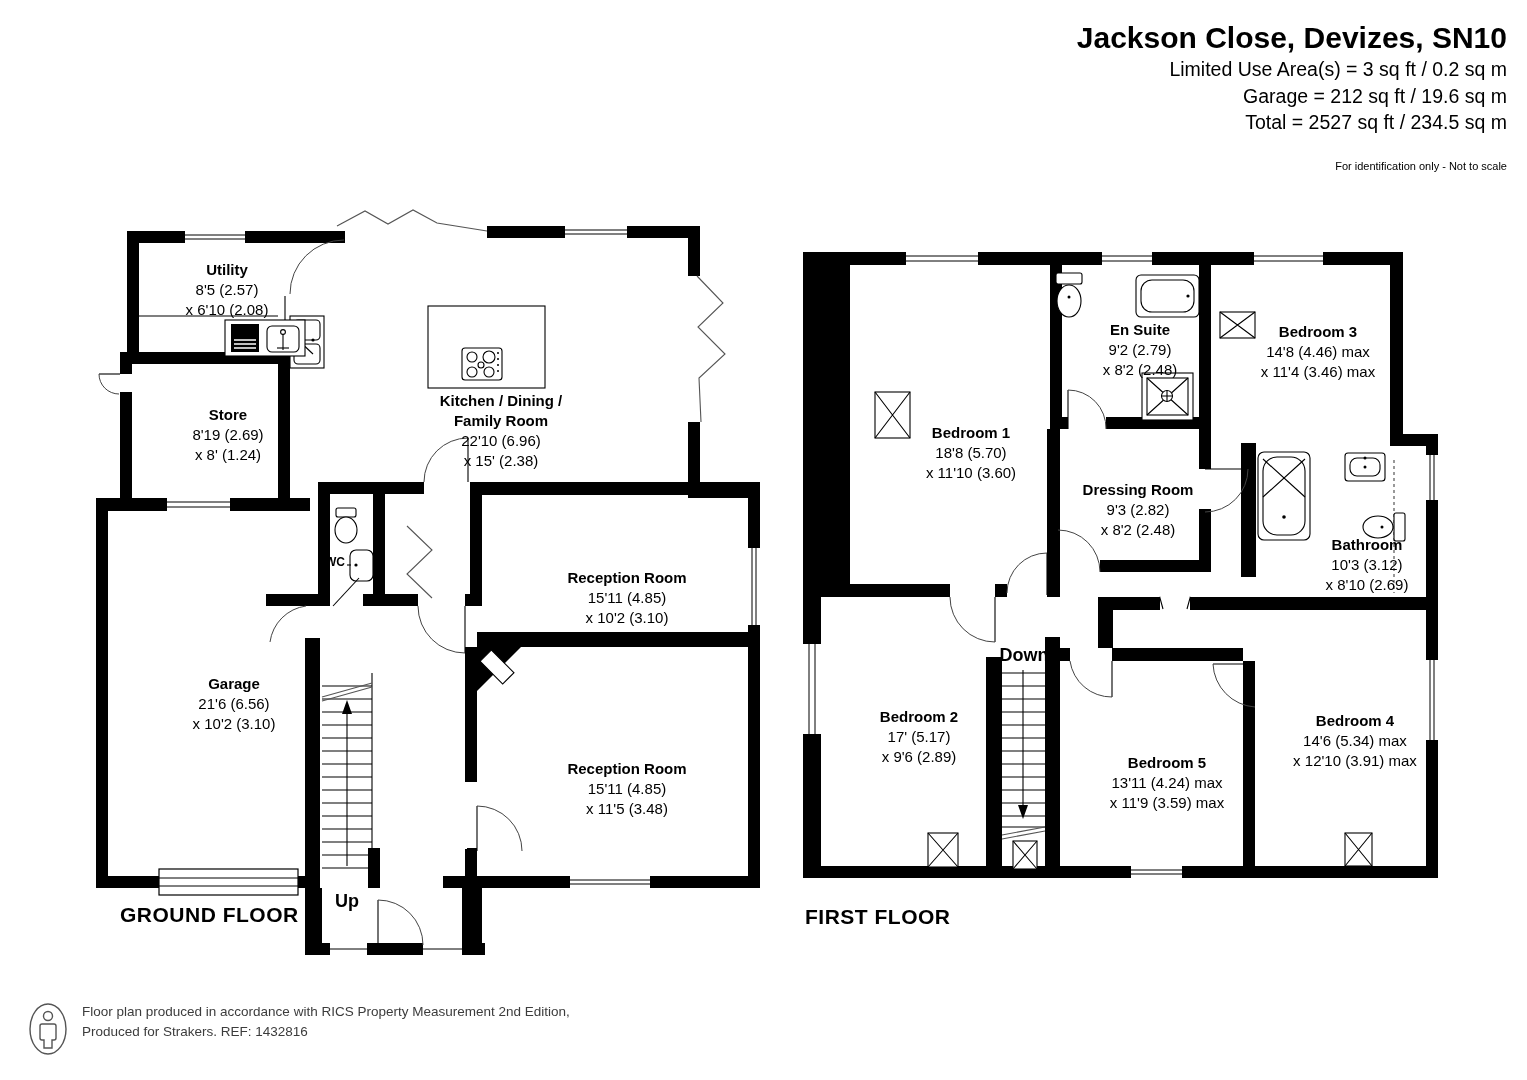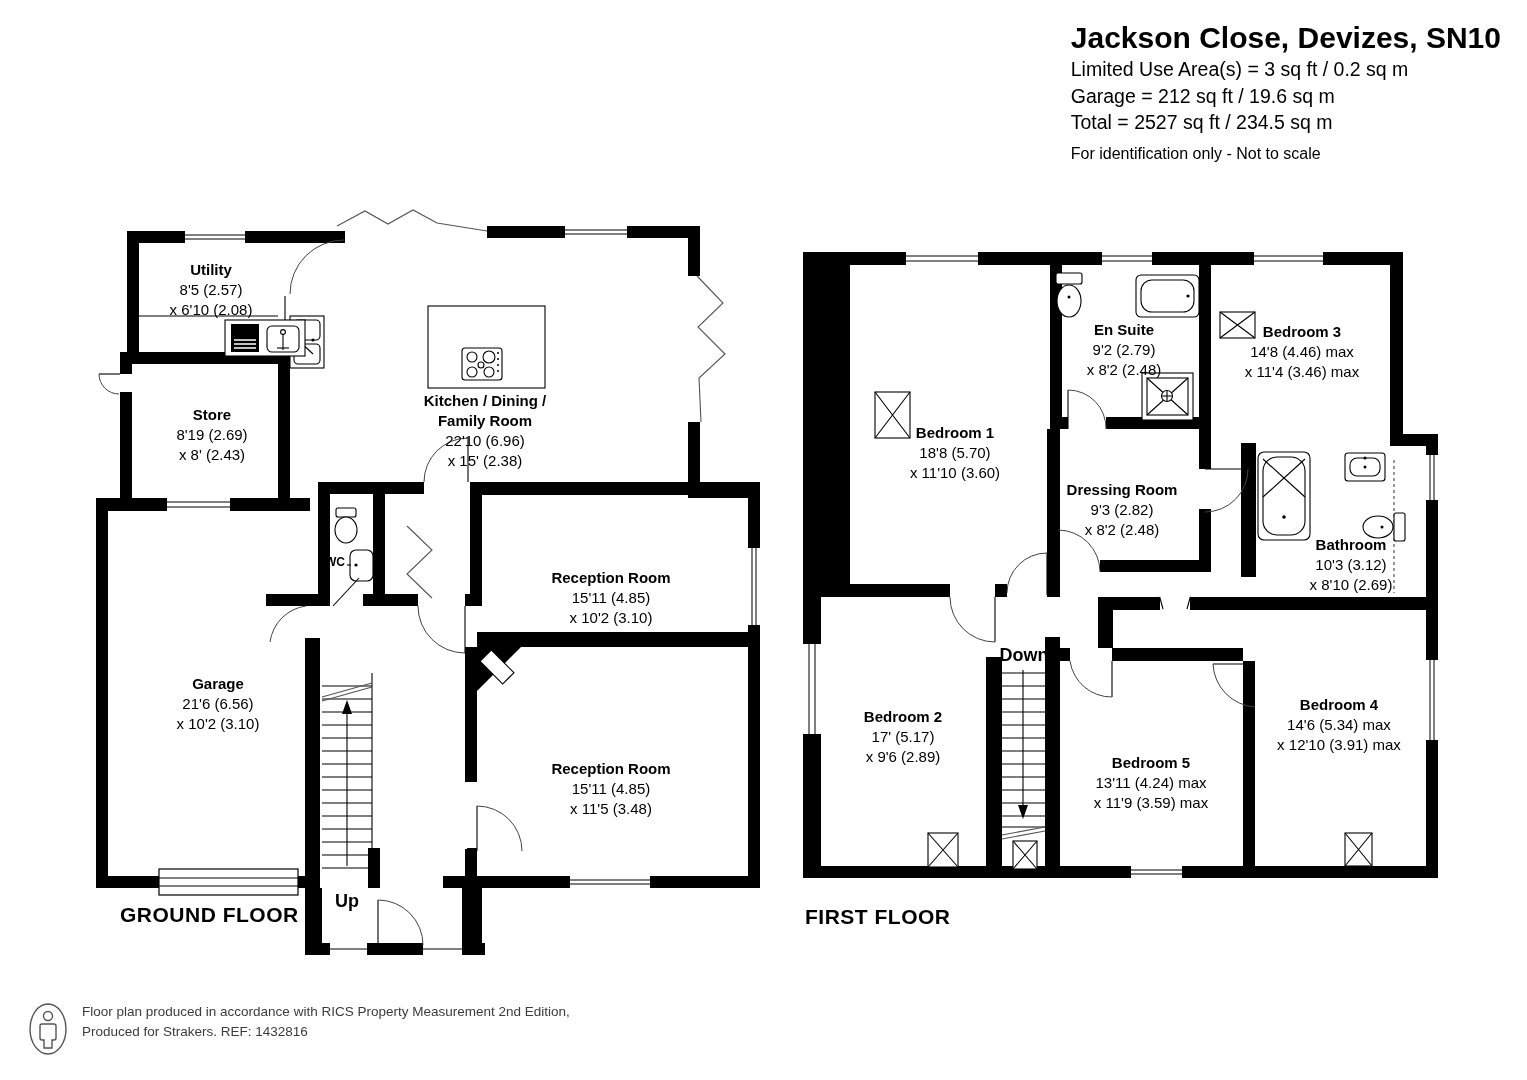--- a/index.html
+++ b/index.html
@@ -1,29 +1,29 @@
 <!DOCTYPE html>
 <html><head>
 <meta charset="utf-8">
 <style>
   html,body{margin:0;padding:0;background:#fff;}
   #page{position:relative;width:1527px;height:1080px;background:#fff;overflow:hidden;
         font-family:"Liberation Sans", sans-serif;color:#000;}
   
-  #header{position:absolute;top:20px;right:26px;}
+  #header{position:absolute;top:20px;right:20px;text-align:right;}
   #header .title{font-size:30px;font-weight:bold;line-height:36px;letter-spacing:0px;}
   #header .aline{font-size:19.5px;line-height:26.5px;}
-  #header .note{font-size:16px;line-height:20px;margin-top:8px;}
+  #header .note{font-size:11px;line-height:20px;margin-top:20px;}
   
   .floor{position:absolute;}
   #ground{left:85px;top:208px;width:690px;height:775px;}
   #first{left:800px;top:245px;width:645px;height:690px;}
   .floor svg{position:absolute;left:0;top:0;}
   .rlabel{position:absolute;transform:translateX(-50%);text-align:center;
-          font-size:15px;line-height:20px;white-space:nowrap;}
+          font-size:15px;line-height:20px;white-space:nowrap;margin-left:16px;}
   .rlabel .rn{font-weight:bold;}
   .small-b{position:absolute;transform:translateX(-50%);font-size:18px;font-weight:bold;}
   .floor-name{position:absolute;font-size:21px;font-weight:bold;letter-spacing:0.5px;}
   
   #footer{position:absolute;left:28px;top:1002px;display:flex;align-items:flex-start;}
   #footer .ftext{margin-left:12px;font-size:13.5px;line-height:19.5px;color:#3c3c3c;}
   .w{fill:#000;}
   .thin{stroke:#000;stroke-width:1.1;fill:none;}
   .thin-g{stroke:#555;stroke-width:1.1;fill:none;}
   .fix{stroke:#000;stroke-width:1.1;fill:#fff;}
@@ -175,21 +175,21 @@
       </g>
     </svg>
     <div class="rlabel" style="left:126px;top:52px">
       <div class="rn">Utility</div>
       <div class="rd">8'5 (2.57)</div>
       <div class="rd">x 6'10 (2.08)</div>
     </div>
     <div class="rlabel" style="left:127px;top:197px">
       <div class="rn">Store</div>
       <div class="rd">8'19 (2.69)</div>
-      <div class="rd">x 8' (2.43)</div>
+      <div class="rd">x 8' (1.24)</div>
     </div>
     <div class="rlabel" style="left:400px;top:183px">
       <div class="rn">Kitchen / Dining /</div>
       <div class="rn">Family Room</div>
       <div class="rd">22'10 (6.96)</div>
       <div class="rd">x 15' (2.38)</div>
     </div>
     <div class="small-b" style="left:250px;top:347px;font-size:12px">WC</div>
     <div class="rlabel" style="left:526px;top:360px">
       <div class="rn">Reception Room</div>
@@ -375,21 +375,21 @@
     <div class="rlabel" style="left:103px;top:462px">
       <div class="rn">Bedroom 2</div>
       <div class="rd">17' (5.17)</div>
       <div class="rd">x 9'6 (2.89)</div>
     </div>
     <div class="rlabel" style="left:351px;top:508px">
       <div class="rn">Bedroom 5</div>
       <div class="rd">13'11 (4.24) max</div>
       <div class="rd">x 11'9 (3.59) max</div>
     </div>
-    <div class="rlabel" style="left:539px;top:450px">
+    <div class="rlabel" style="left:539px;top:466px">
       <div class="rn">Bedroom 4</div>
       <div class="rd">14'6 (5.34) max</div>
       <div class="rd">x 12'10 (3.91) max</div>
     </div>
     <div class="small-b" style="left:224px;top:400px">Down</div>
     <div class="floor-name" style="left:5px;top:660px">FIRST FLOOR</div>
   </div>
 
   <div id="footer">
     <svg width="42" height="56" viewBox="0 0 42 56">

